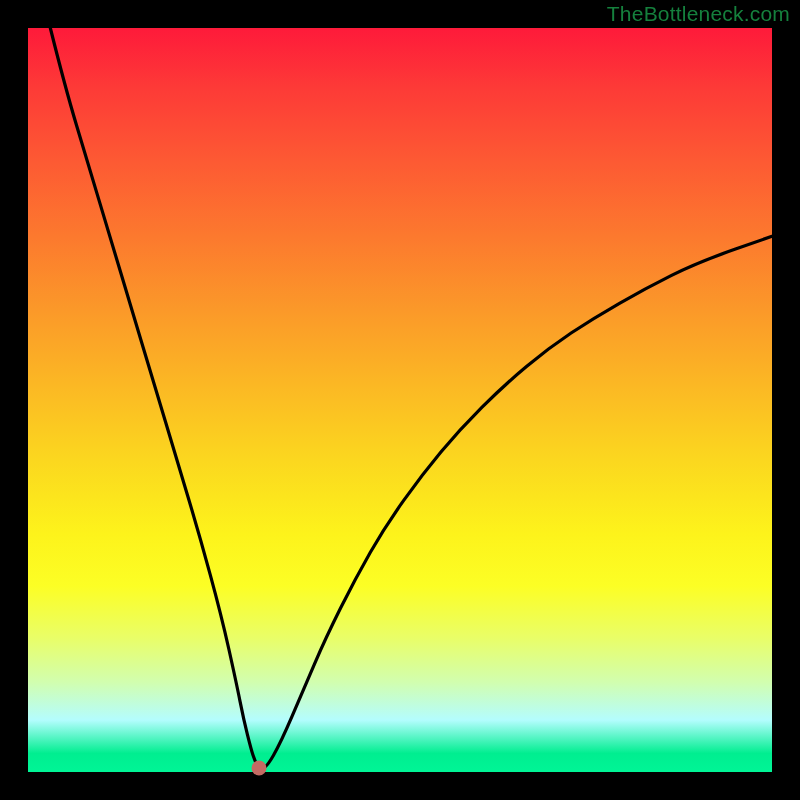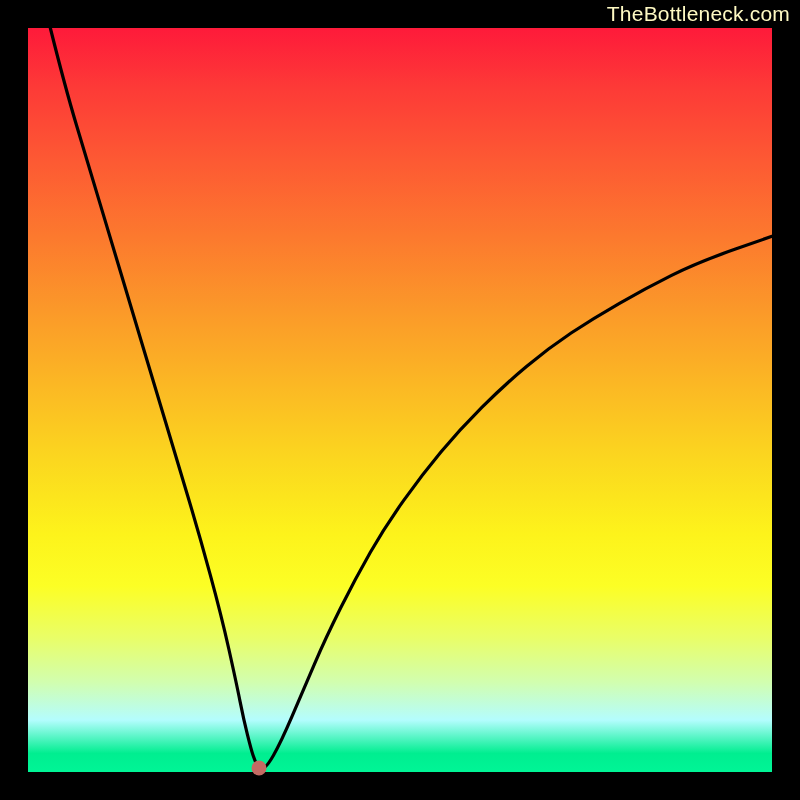--- a/index.html
+++ b/index.html
@@ -14,21 +14,21 @@
   .stage {
     position: relative;
     width: 800px;
     height: 800px;
     background: #000;
   }
   .watermark {
     position: absolute;
     top: 2px;
     right: 10px;
-    color: #fef9c3;
+    color: #15803d;
     font-size: 21px;
     font-weight: 400;
     letter-spacing: 0.2px;
     z-index: 5;
   }
   .plot-area {
     position: absolute;
     left: 28px;
     top: 28px;
     width: 744px;

